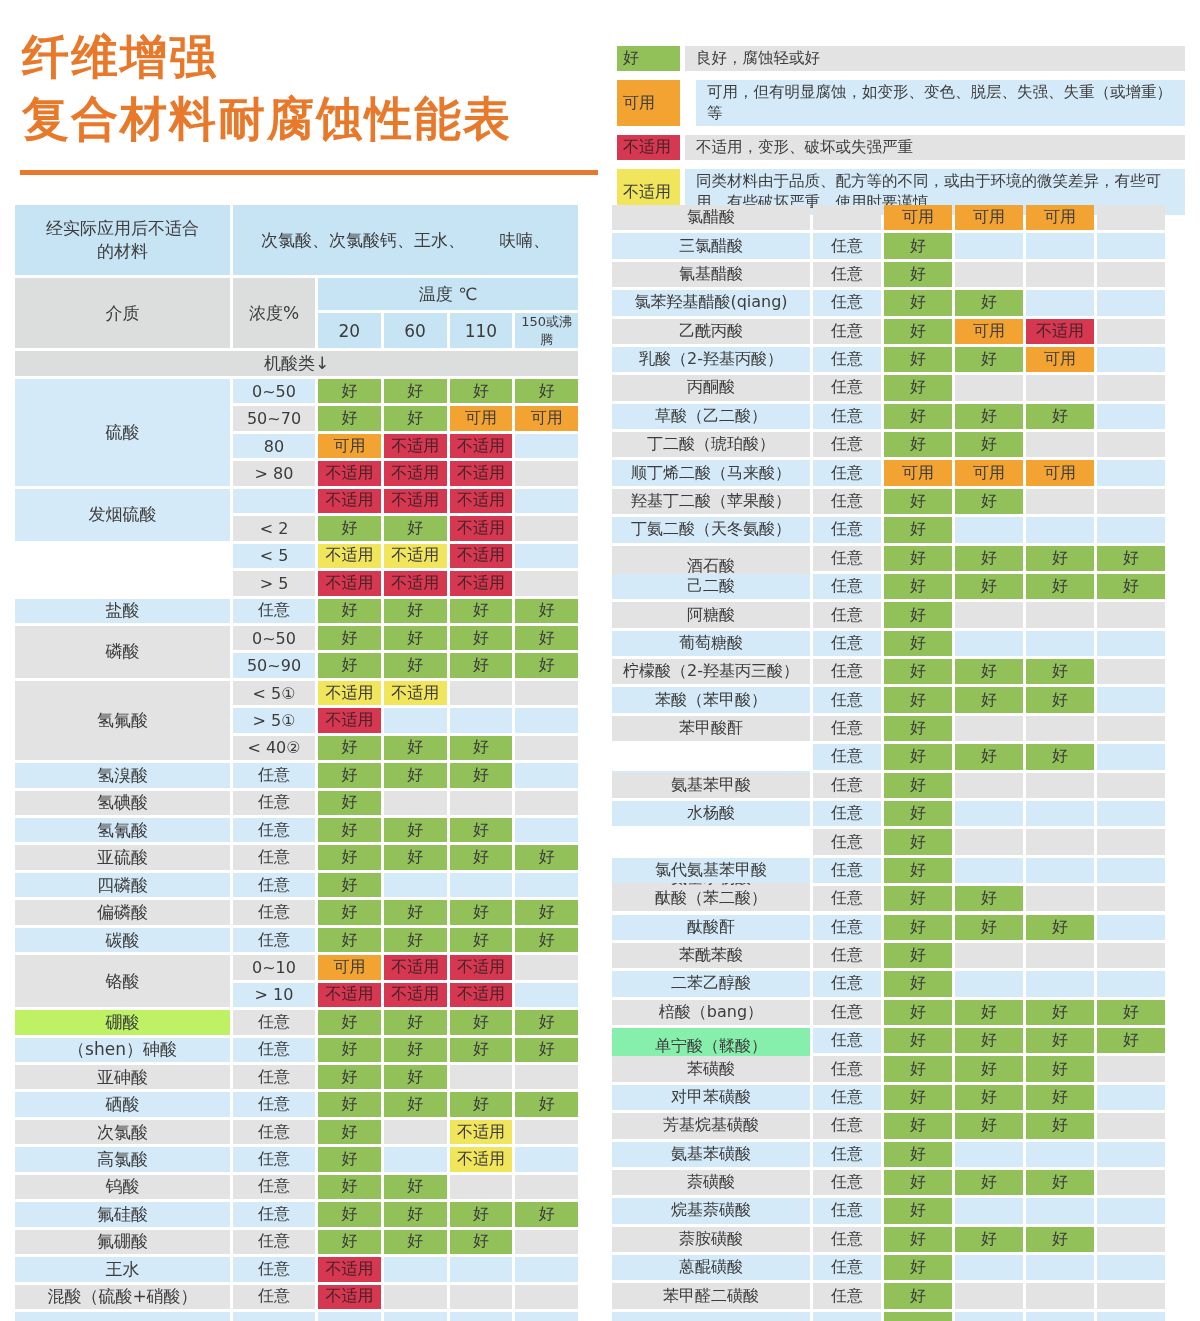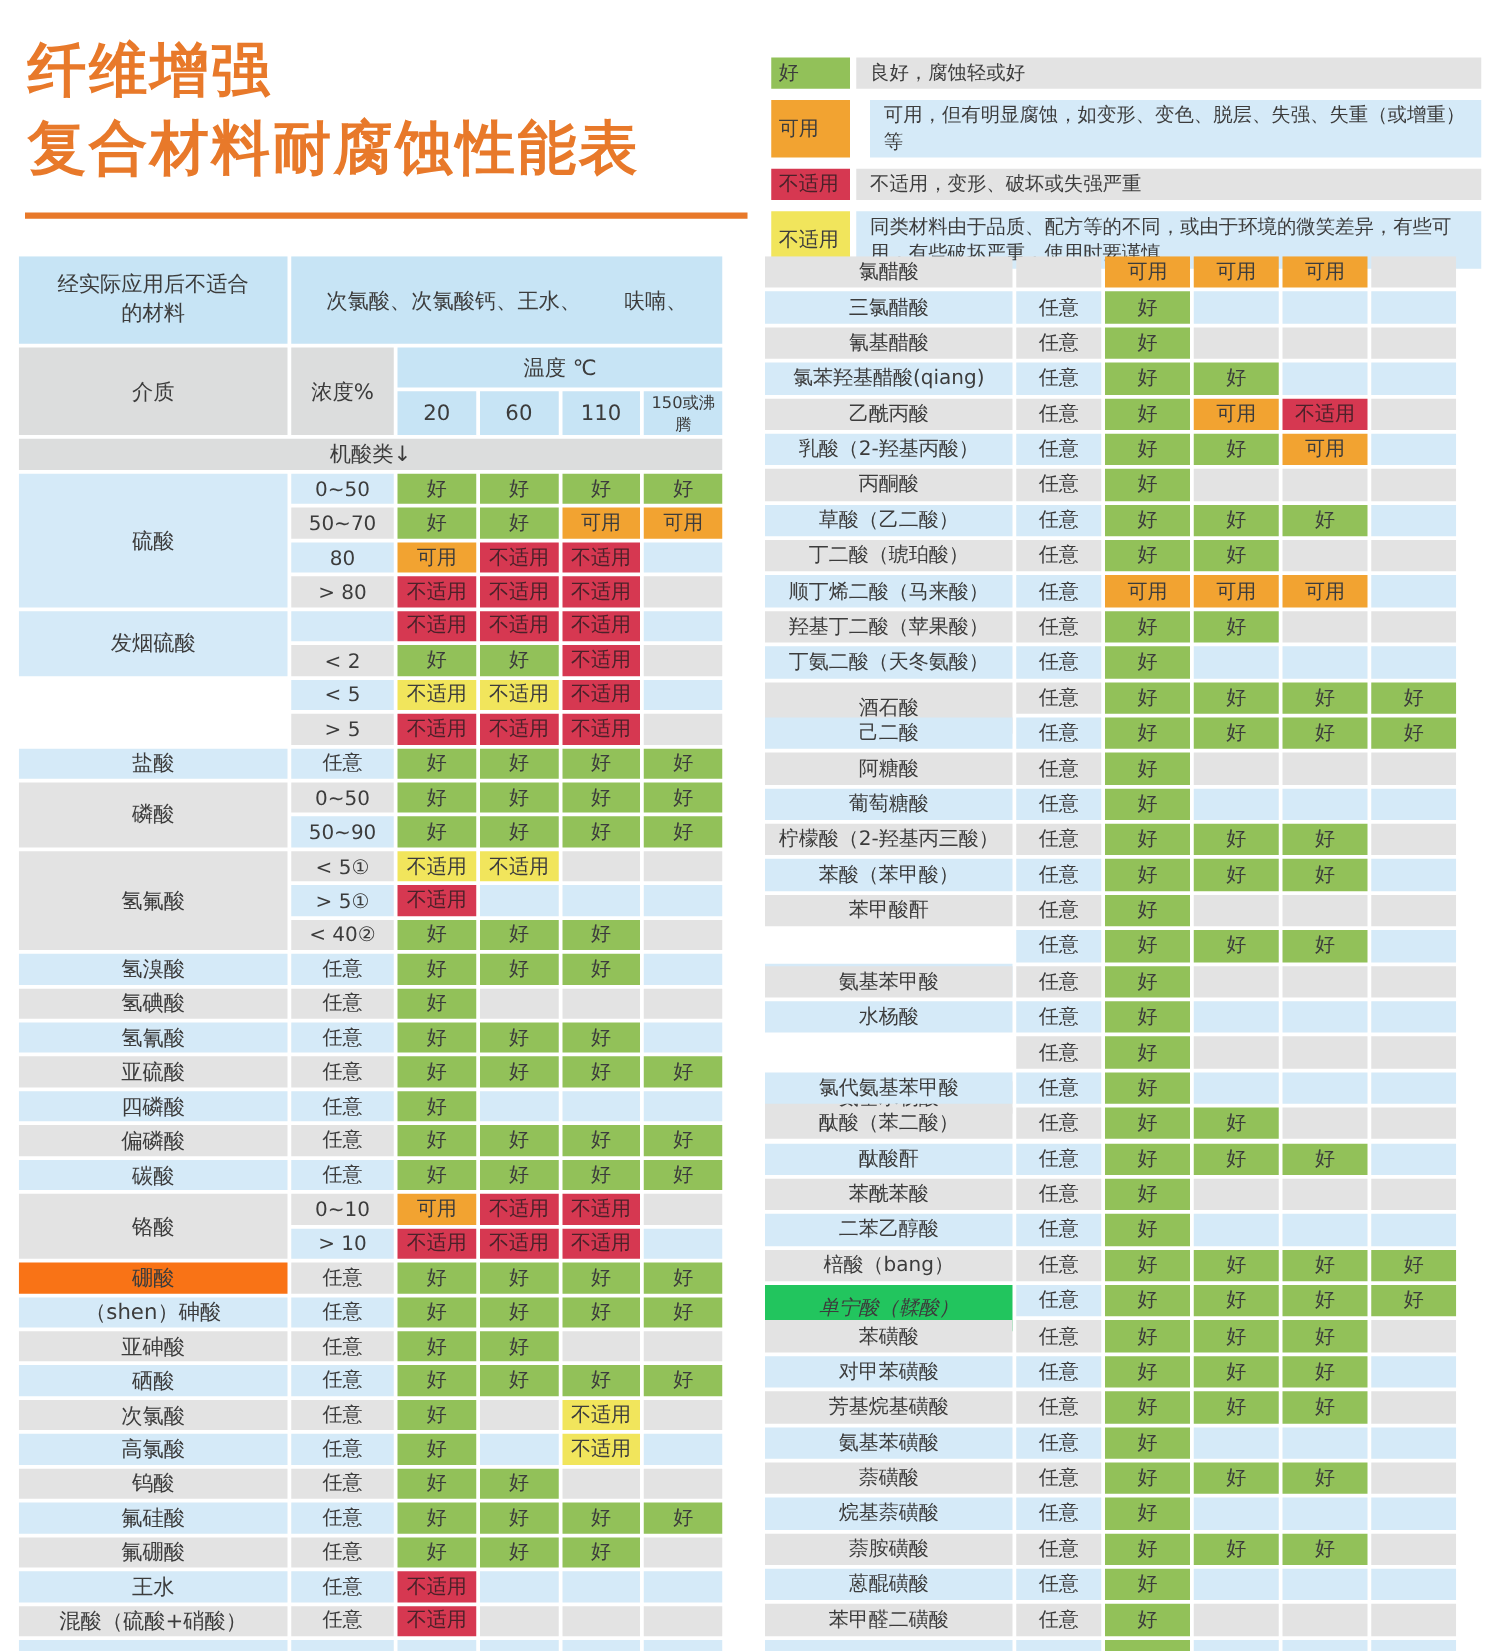--- a/index.html
+++ b/index.html
@@ -190,21 +190,21 @@
         <div style="position: absolute; left: 218px; top: 576.24px; width: 82px; height: 24.44px; background: rgb(227, 227, 227); display: flex; align-items: center; justify-content: center; text-align: center; font-size: 16px;">0~10</div>
         <div style="position: absolute; left: 303px; top: 576.24px; width: 62.75px; height: 24.44px; background: rgb(242, 163, 49); color: rgb(60, 60, 60); display: flex; align-items: center; justify-content: center; text-align: center; font-size: 16px;">可用</div>
         <div style="position: absolute; left: 368.75px; top: 576.24px; width: 62.75px; height: 24.44px; background: rgb(214, 56, 81); color: rgb(75, 33, 41); display: flex; align-items: center; justify-content: center; text-align: center; font-size: 16px;">不适用</div>
         <div style="position: absolute; left: 434.5px; top: 576.24px; width: 62.75px; height: 24.44px; background: rgb(214, 56, 81); color: rgb(75, 33, 41); display: flex; align-items: center; justify-content: center; text-align: center; font-size: 16px;">不适用</div>
         <div style="position: absolute; left: 500.25px; top: 576.24px; width: 62.75px; height: 24.44px; background: rgb(227, 227, 227);"></div>
         <div style="position: absolute; left: 218px; top: 603.68px; width: 82px; height: 24.44px; background: rgb(213, 234, 248); display: flex; align-items: center; justify-content: center; text-align: center; font-size: 16px;">&gt; 10</div>
         <div style="position: absolute; left: 303px; top: 603.68px; width: 62.75px; height: 24.44px; background: rgb(214, 56, 81); color: rgb(75, 33, 41); display: flex; align-items: center; justify-content: center; text-align: center; font-size: 16px;">不适用</div>
         <div style="position: absolute; left: 368.75px; top: 603.68px; width: 62.75px; height: 24.44px; background: rgb(214, 56, 81); color: rgb(75, 33, 41); display: flex; align-items: center; justify-content: center; text-align: center; font-size: 16px;">不适用</div>
         <div style="position: absolute; left: 434.5px; top: 603.68px; width: 62.75px; height: 24.44px; background: rgb(214, 56, 81); color: rgb(75, 33, 41); display: flex; align-items: center; justify-content: center; text-align: center; font-size: 16px;">不适用</div>
         <div style="position: absolute; left: 500.25px; top: 603.68px; width: 62.75px; height: 24.44px; background: rgb(213, 234, 248);"></div>
-        <div style="position: absolute; left: 0px; top: 631.12px; width: 215px; height: 24.44px; background: #f97316; display: flex; align-items: center; justify-content: center; text-align: center; font-size: 17px;">硼酸</div>
+        <div style="position: absolute; left: 0px; top: 631.12px; width: 215px; height: 24.44px; background: #bef264; display: flex; align-items: center; justify-content: center; text-align: center; font-size: 17px;">硼酸</div>
         <div style="position: absolute; left: 218px; top: 631.12px; width: 82px; height: 24.44px; background: rgb(227, 227, 227); display: flex; align-items: center; justify-content: center; text-align: center; font-size: 16px;">任意</div>
         <div style="position: absolute; left: 303px; top: 631.12px; width: 62.75px; height: 24.44px; background: rgb(146, 193, 89); color: rgb(60, 60, 60); display: flex; align-items: center; justify-content: center; text-align: center; font-size: 16px;">好</div>
         <div style="position: absolute; left: 368.75px; top: 631.12px; width: 62.75px; height: 24.44px; background: rgb(146, 193, 89); color: rgb(60, 60, 60); display: flex; align-items: center; justify-content: center; text-align: center; font-size: 16px;">好</div>
         <div style="position: absolute; left: 434.5px; top: 631.12px; width: 62.75px; height: 24.44px; background: rgb(146, 193, 89); color: rgb(60, 60, 60); display: flex; align-items: center; justify-content: center; text-align: center; font-size: 16px;">好</div>
         <div style="position: absolute; left: 500.25px; top: 631.12px; width: 62.75px; height: 24.44px; background: rgb(146, 193, 89); color: rgb(60, 60, 60); display: flex; align-items: center; justify-content: center; text-align: center; font-size: 16px;">好</div>
         <div style="position: absolute; left: 0px; top: 658.56px; width: 215px; height: 24.44px; background: rgb(213, 234, 248); display: flex; align-items: center; justify-content: center; text-align: center; font-size: 17px;">（shen）砷酸</div>
         <div style="position: absolute; left: 218px; top: 658.56px; width: 82px; height: 24.44px; background: rgb(213, 234, 248); display: flex; align-items: center; justify-content: center; text-align: center; font-size: 16px;">任意</div>
         <div style="position: absolute; left: 303px; top: 658.56px; width: 62.75px; height: 24.44px; background: rgb(146, 193, 89); color: rgb(60, 60, 60); display: flex; align-items: center; justify-content: center; text-align: center; font-size: 16px;">好</div>
         <div style="position: absolute; left: 368.75px; top: 658.56px; width: 62.75px; height: 24.44px; background: rgb(146, 193, 89); color: rgb(60, 60, 60); display: flex; align-items: center; justify-content: center; text-align: center; font-size: 16px;">好</div>
         <div style="position: absolute; left: 434.5px; top: 658.56px; width: 62.75px; height: 24.44px; background: rgb(146, 193, 89); color: rgb(60, 60, 60); display: flex; align-items: center; justify-content: center; text-align: center; font-size: 16px;">好</div>
@@ -441,21 +441,21 @@
         <div style="position: absolute; left: 272px; top: 766.26px; width: 68px; height: 25.38px; background: rgb(146, 193, 89); color: rgb(60, 60, 60); display: flex; align-items: center; justify-content: center; text-align: center; font-size: 16px;">好</div>
         <div style="position: absolute; left: 343px; top: 766.26px; width: 68px; height: 25.38px; background: rgb(213, 234, 248);"></div>
         <div style="position: absolute; left: 414px; top: 766.26px; width: 68px; height: 25.38px; background: rgb(213, 234, 248);"></div>
         <div style="position: absolute; left: 485px; top: 766.26px; width: 68px; height: 25.38px; background: rgb(213, 234, 248);"></div>
         <div style="position: absolute; left: 0px; top: 794.64px; width: 198px; height: 25.38px; background: rgb(227, 227, 227); display: flex; align-items: center; justify-content: center; text-align: center; font-size: 16px; white-space: nowrap;">棓酸（bang）</div>
         <div style="position: absolute; left: 201px; top: 794.64px; width: 68px; height: 25.38px; background: rgb(227, 227, 227); display: flex; align-items: center; justify-content: center; text-align: center; font-size: 16px;">任意</div>
         <div style="position: absolute; left: 272px; top: 794.64px; width: 68px; height: 25.38px; background: rgb(146, 193, 89); color: rgb(60, 60, 60); display: flex; align-items: center; justify-content: center; text-align: center; font-size: 16px;">好</div>
         <div style="position: absolute; left: 343px; top: 794.64px; width: 68px; height: 25.38px; background: rgb(146, 193, 89); color: rgb(60, 60, 60); display: flex; align-items: center; justify-content: center; text-align: center; font-size: 16px;">好</div>
         <div style="position: absolute; left: 414px; top: 794.64px; width: 68px; height: 25.38px; background: rgb(146, 193, 89); color: rgb(60, 60, 60); display: flex; align-items: center; justify-content: center; text-align: center; font-size: 16px;">好</div>
         <div style="position: absolute; left: 485px; top: 794.64px; width: 68px; height: 25.38px; background: rgb(146, 193, 89); color: rgb(60, 60, 60); display: flex; align-items: center; justify-content: center; text-align: center; font-size: 16px;">好</div>
-        <div style="position: absolute; left: 0px; top: 823.02px; width: 198px; height: 37px; background: #22c55e; display: flex; align-items: center; justify-content: center; text-align: center; font-size: 16px; white-space: nowrap; font-style: italic;">单宁酸（鞣酸）</div>
+        <div style="position: absolute; left: 0px; top: 823.02px; width: 198px; height: 37px; background: #86efac; display: flex; align-items: center; justify-content: center; text-align: center; font-size: 16px; white-space: nowrap;">单宁酸（鞣酸）</div>
         <div style="position: absolute; left: 201px; top: 823.02px; width: 68px; height: 25.38px; background: rgb(213, 234, 248); display: flex; align-items: center; justify-content: center; text-align: center; font-size: 16px;">任意</div>
         <div style="position: absolute; left: 272px; top: 823.02px; width: 68px; height: 25.38px; background: rgb(146, 193, 89); color: rgb(60, 60, 60); display: flex; align-items: center; justify-content: center; text-align: center; font-size: 16px;">好</div>
         <div style="position: absolute; left: 343px; top: 823.02px; width: 68px; height: 25.38px; background: rgb(146, 193, 89); color: rgb(60, 60, 60); display: flex; align-items: center; justify-content: center; text-align: center; font-size: 16px;">好</div>
         <div style="position: absolute; left: 414px; top: 823.02px; width: 68px; height: 25.38px; background: rgb(146, 193, 89); color: rgb(60, 60, 60); display: flex; align-items: center; justify-content: center; text-align: center; font-size: 16px;">好</div>
         <div style="position: absolute; left: 485px; top: 823.02px; width: 68px; height: 25.38px; background: rgb(146, 193, 89); color: rgb(60, 60, 60); display: flex; align-items: center; justify-content: center; text-align: center; font-size: 16px;">好</div>
         <div style="position: absolute; left: 0px; top: 851.4px; width: 198px; height: 25.38px; background: rgb(227, 227, 227); display: flex; align-items: center; justify-content: center; text-align: center; font-size: 16px; white-space: nowrap;">苯磺酸</div>
         <div style="position: absolute; left: 201px; top: 851.4px; width: 68px; height: 25.38px; background: rgb(227, 227, 227); display: flex; align-items: center; justify-content: center; text-align: center; font-size: 16px;">任意</div>
         <div style="position: absolute; left: 272px; top: 851.4px; width: 68px; height: 25.38px; background: rgb(146, 193, 89); color: rgb(60, 60, 60); display: flex; align-items: center; justify-content: center; text-align: center; font-size: 16px;">好</div>
         <div style="position: absolute; left: 343px; top: 851.4px; width: 68px; height: 25.38px; background: rgb(146, 193, 89); color: rgb(60, 60, 60); display: flex; align-items: center; justify-content: center; text-align: center; font-size: 16px;">好</div>
         <div style="position: absolute; left: 414px; top: 851.4px; width: 68px; height: 25.38px; background: rgb(146, 193, 89); color: rgb(60, 60, 60); display: flex; align-items: center; justify-content: center; text-align: center; font-size: 16px;">好</div>

